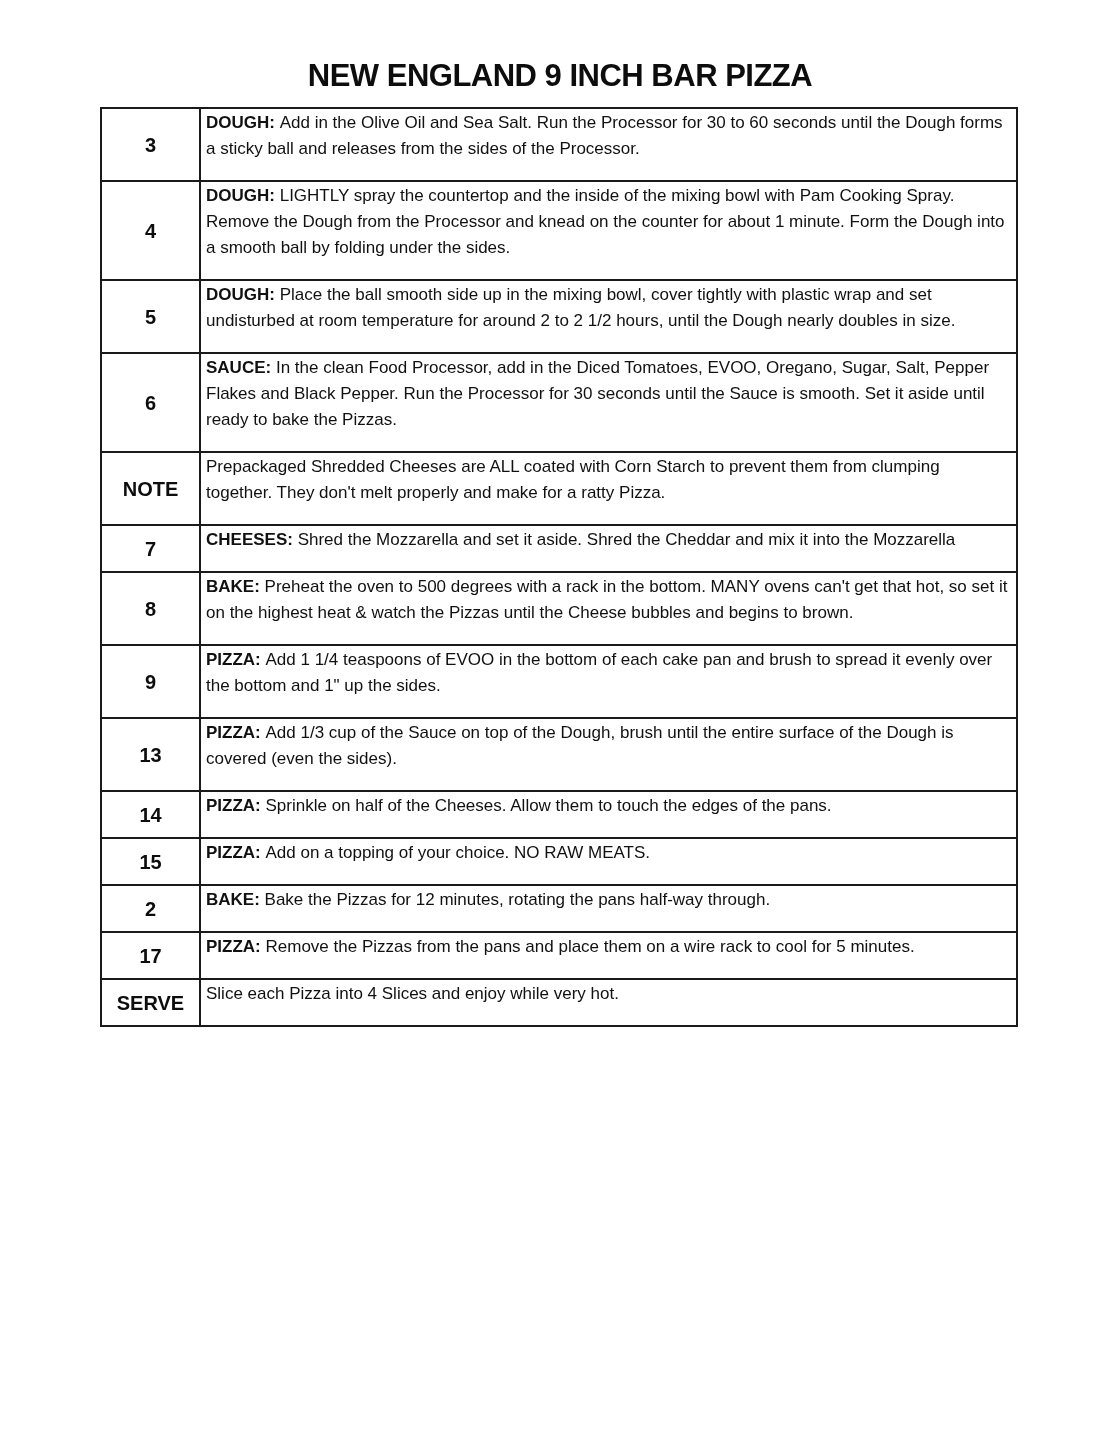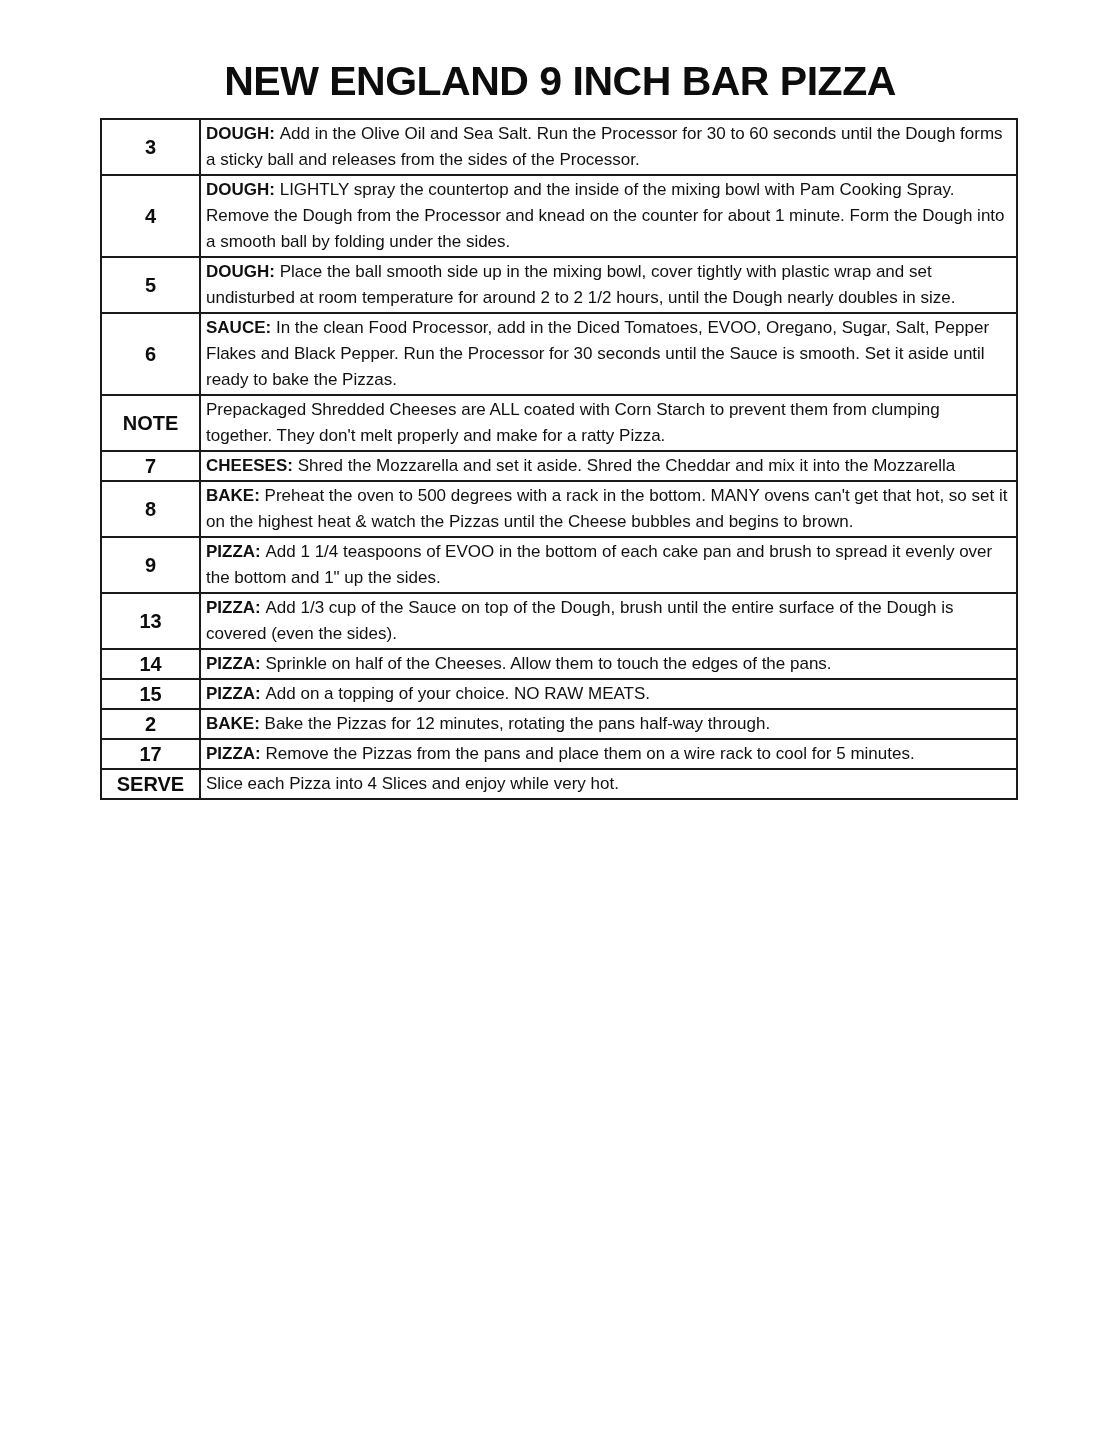--- a/index.html
+++ b/index.html
@@ -14,21 +14,21 @@
     background: #ffffff;
     color: #111111;
     font-family: "Liberation Sans", sans-serif;
     overflow: hidden;
   }
   .title {
     margin: 0;
     padding-top: 58px;
     padding-bottom: 13px;
     text-align: center;
-    font-size: 41px;
+    font-size: 31px;
     font-weight: bold;
     letter-spacing: -0.5px;
     color: #0d0d0d;
   }
   table.recipe {
     border-collapse: collapse;
     table-layout: fixed;
     margin-left: 100px;
     width: 918px;
     font-size: 17px;
@@ -40,21 +40,21 @@
   }
   td.step {
     width: 93px;
     text-align: center;
     font-weight: bold;
     font-size: 20px;
     color: #0d0d0d;
     padding: 0 2px;
   }
   td.desc {
-    padding: 1px 6px 1px 5px;
+    padding: 1px 6px 18px 5px;
     color: #111111;
   }
   td.desc .lead {
     font-weight: bold;
   }
 </style>
 </head>
 <body>
 
 <div class="page">

